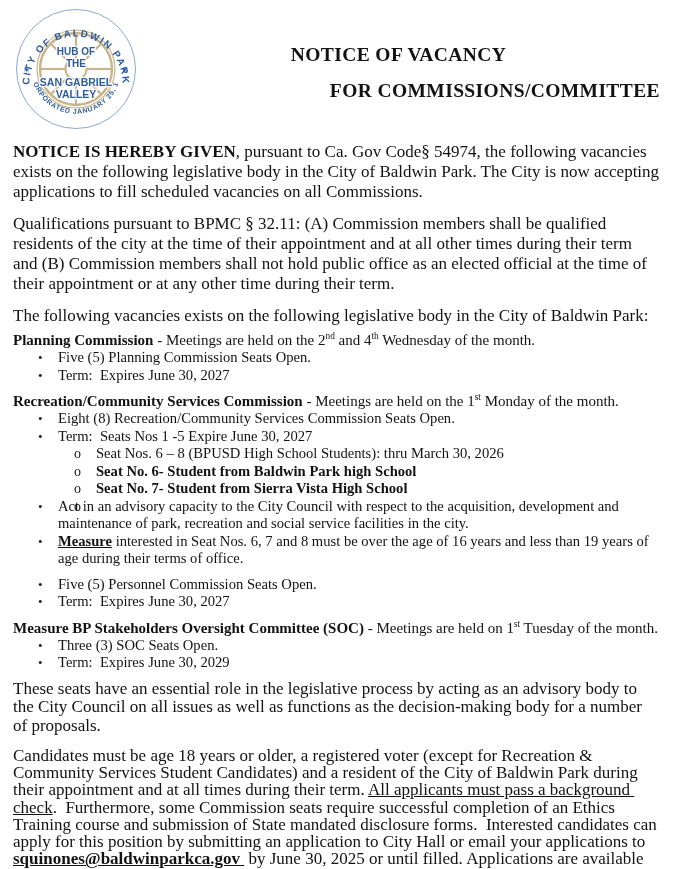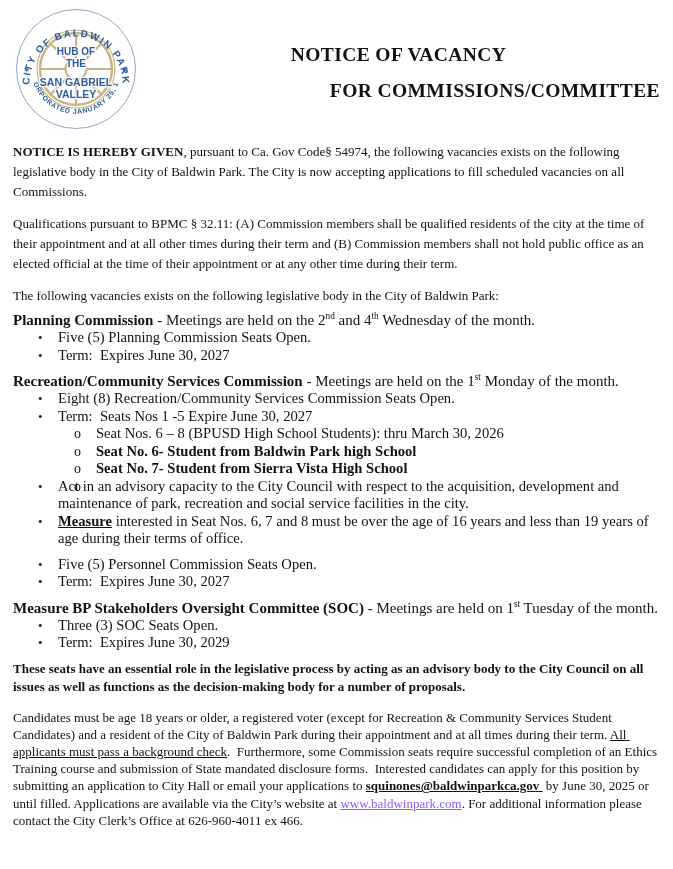--- a/index.html
+++ b/index.html
@@ -9,23 +9,23 @@
 
   
   .header{display:flex;padding:8px 13px 0 15px;height:126px;box-sizing:border-box;}
   .seal{width:122px;height:122px;flex:0 0 auto;}
   .titles{flex:1;text-align:center;padding-top:36px;}
   .title-line{font-weight:bold;font-size:19.5px;letter-spacing:.4px;line-height:22px;}
   .title-line + .title-line{margin-top:14px;text-align:right;}
 
   
   main{padding:16px 13px 0 13px;}
-  .para{font-size:13px;line-height:20px;margin:0 0 12px 0;white-space:pre-wrap;}
+  .para{font-size:17px;line-height:20px;margin:0 0 12px 0;white-space:pre-wrap;}
   .para.tight{margin-bottom:5px;}
-  .para.bold-para{font-weight:bold;line-height:18.5px;margin:4px 0 12px 0;}
+  .para.bold-para{font-weight:normal;line-height:18.5px;margin:4px 0 12px 0;}
   .para.closing{line-height:17.2px;margin-bottom:0;}
   .sec{margin:0 0 8px 0;}
   .h{font-size:15px;line-height:18px;margin:0;font-weight:normal;white-space:pre-wrap;}
   .li{position:relative;font-size:14.6px;line-height:17.5px;white-space:pre-wrap;}
   .li.l1{padding-left:45px;}
   .li.l2{padding-left:83px;}
   .mark{position:absolute;top:0;}
   .l1 > .mark{left:25px;font-size:13px;}
   .l2 > .mark{left:61px;font-size:14px;}
 

